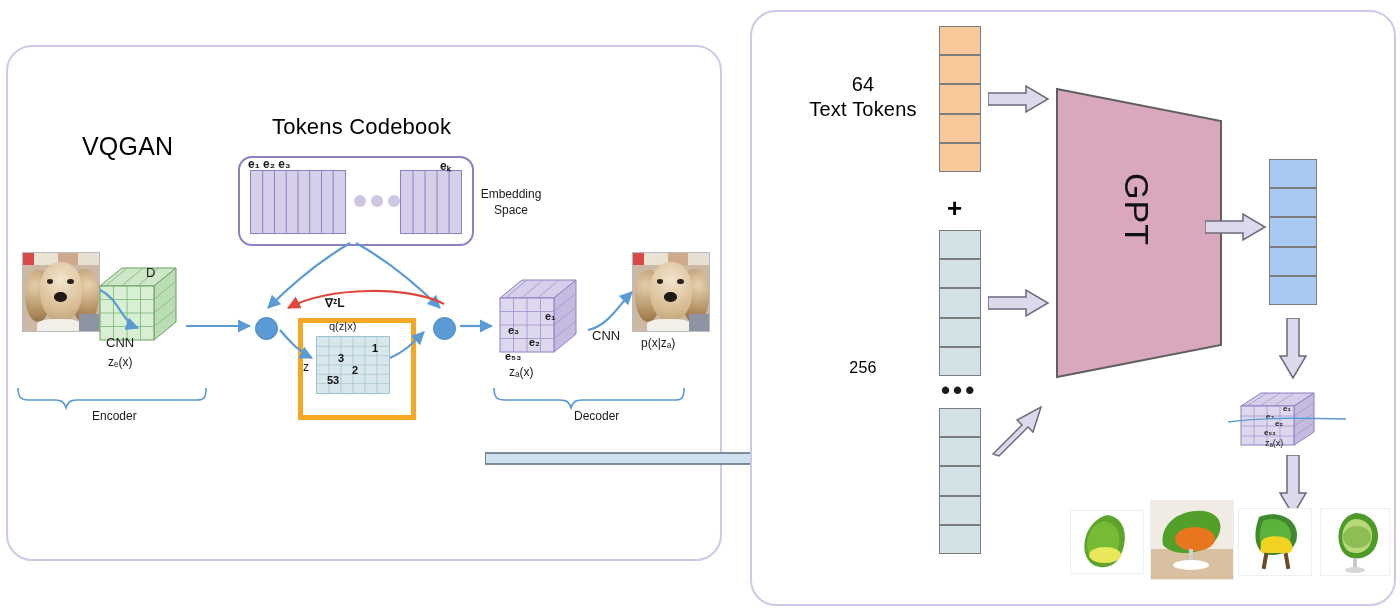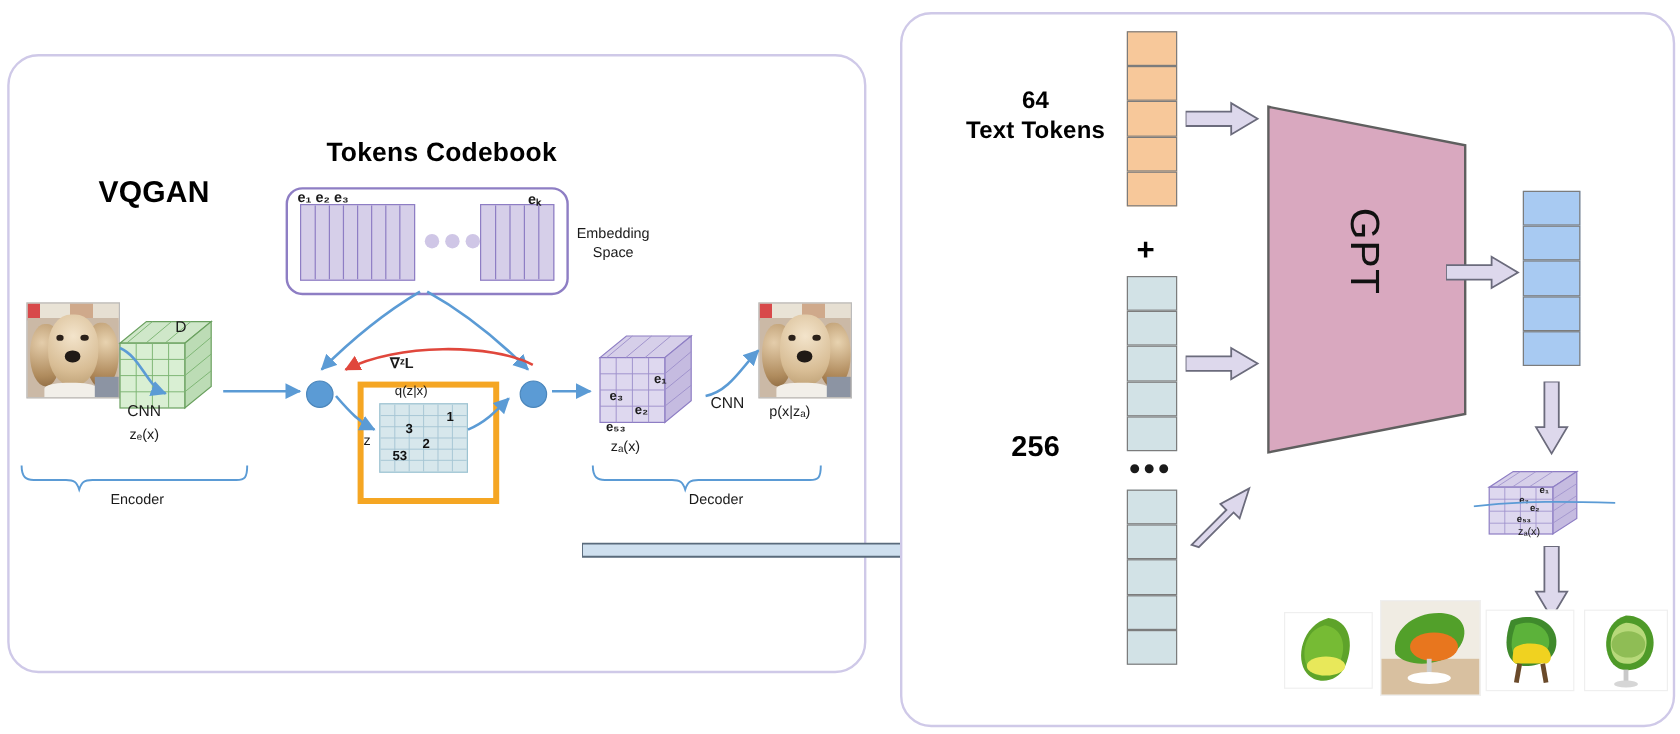--- a/index.html
+++ b/index.html
@@ -3,25 +3,25 @@
 <meta charset="utf-8">
 <style>
   html,body{margin:0;padding:0;background:#ffffff;}
   body{width:1400px;height:612px;position:relative;overflow:hidden;
        font-family:"Liberation Sans",sans-serif;color:#111;}
   .stage{position:absolute;left:0;top:0;width:1400px;height:612px;}
   .panel{position:absolute;border:2px solid #cfc9e8;border-radius:26px;background:#fff;}
   #vqgan-panel{left:6px;top:45px;width:712px;height:512px;}
   #gpt-panel{left:750px;top:10px;width:642px;height:592px;}
 
-  .ttl{position:absolute;font-weight:bold;color:#000;letter-spacing:.2px;white-space:nowrap;}
+  .ttl{position:absolute;font-weight:normal;color:#000;letter-spacing:.2px;white-space:nowrap;}
   .lbl{position:absolute;color:#1a1a1a;white-space:nowrap;}
 
   
-  #vqgan-title{left:82px;top:146px;font-size:25px;}
+  #vqgan-title{left:82px;top:132px;font-size:25px;}
   #codebook-title{left:272px;top:114px;font-size:22px;}
   #tokens-caption{left:248px;top:408px;font-size:24px;}
 
   .photo{position:absolute;border:1px solid #bbb;overflow:hidden;background:#d9cfc3;}
   .photo .sky{position:absolute;left:0;top:0;right:0;height:18%;
       background:linear-gradient(90deg,#d8494a 0 14%,#e9e3d6 14% 46%,#cfa98b 46% 72%,#e6dfd2 72% 100%);}
   .photo .bg{position:absolute;left:0;top:16%;right:0;bottom:0;background:#cbb9a6;}
   .photo .ear-l{position:absolute;left:2%;top:22%;width:34%;height:66%;border-radius:48% 40% 46% 52%;
       background:radial-gradient(circle at 40% 30%,#e4cdab,#b08c5e 70%,#8d6a41);}
   .photo .ear-r{position:absolute;right:0%;top:20%;width:36%;height:70%;border-radius:42% 50% 52% 46%;
@@ -46,21 +46,21 @@
   .brace-lbl{position:absolute;font-size:12px;color:#1a1a1a;}
 
   
   #codebook{position:absolute;left:238px;top:156px;width:232px;height:86px;
       border:2px solid #8e7ec4;border-radius:14px;background:#fff;}
   .cbblock{position:absolute;background:#d6cfe9;border:1px solid #8e7ec4;}
   .cbdot{position:absolute;width:12px;height:12px;border-radius:50%;background:#cfc6e6;}
 
   
   #t64{left:803px;top:72px;font-size:20px;text-align:center;width:120px;line-height:1.25;}
-  #t256{left:793px;top:358px;font-size:24px;text-align:center;width:140px;line-height:1.25;}
+  #t256{left:793px;top:358px;font-size:16px;text-align:center;width:140px;line-height:1.25;}
   #plus{left:947px;top:193px;font-size:26px;font-weight:bold;}
   #vdots{left:941px;top:375px;font-size:26px;font-weight:bold;letter-spacing:3px;color:#1a1a1a;}
 
   .tokcol{position:absolute;}
   .tokcell{position:absolute;left:0;width:100%;border:1px solid #7c7c7c;box-sizing:border-box;}
   .tok-orange .tokcell{background:#f7c89a;}
   .tok-blue   .tokcell{background:#d2e2e6;}
   .tok-out    .tokcell{background:#a8caf2;}
 
   #gpt-shape{position:absolute;left:1055px;top:85px;width:170px;height:295px;}

